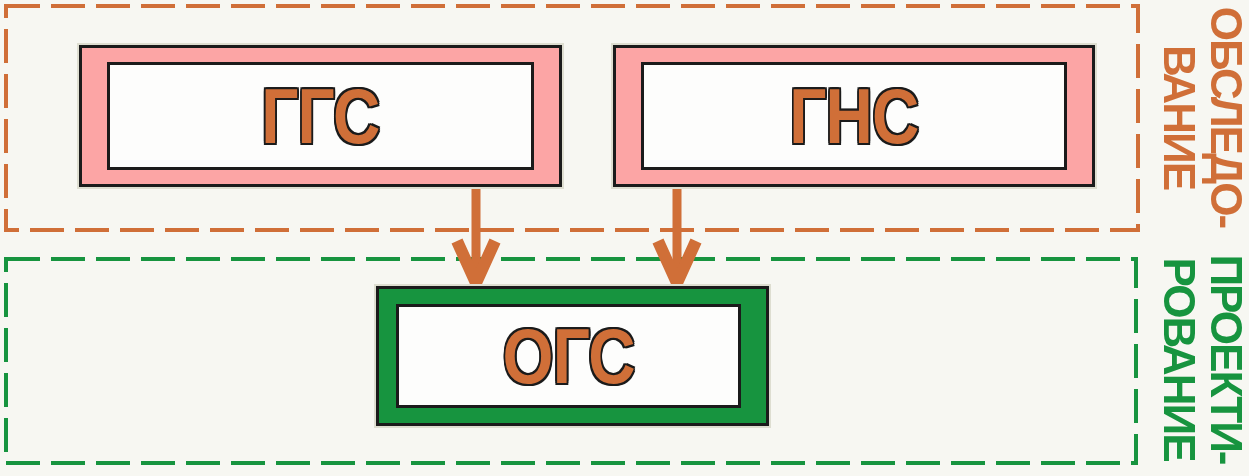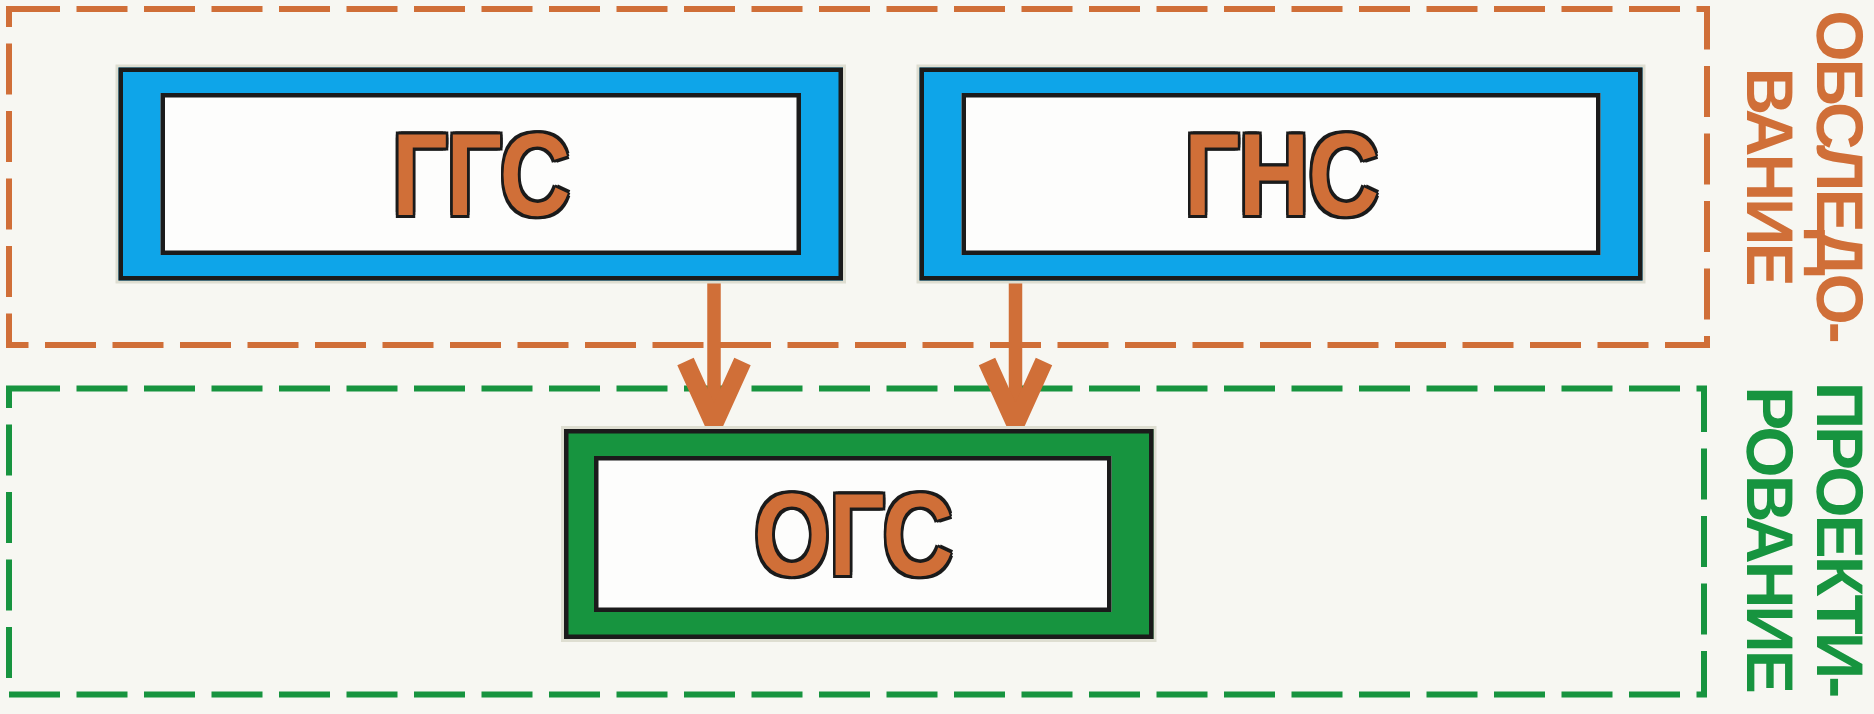--- a/index.html
+++ b/index.html
@@ -21,21 +21,21 @@
     width: 1249px; height: 476px;
   }
   
   .node-box {
     position: absolute;
     box-sizing: border-box;
     border: 3px solid #1B1B1B;
     box-shadow: 0 0 0 2px #DEDED1;
     display: flex;
   }
-  .node-box.orange { background: #0ea5e9; padding: 14px 25px; }
+  .node-box.orange { background: #fca5a5; padding: 14px 25px; }
   .node-box.green  { background: #17943F; padding: 15px 25px; }
   .node-inner {
     flex: 1;
     box-sizing: border-box;
     border: 3px solid #1B1B1B;
     background: #FDFDFC;
     display: flex;
     align-items: center;
     justify-content: center;
     overflow: hidden;

